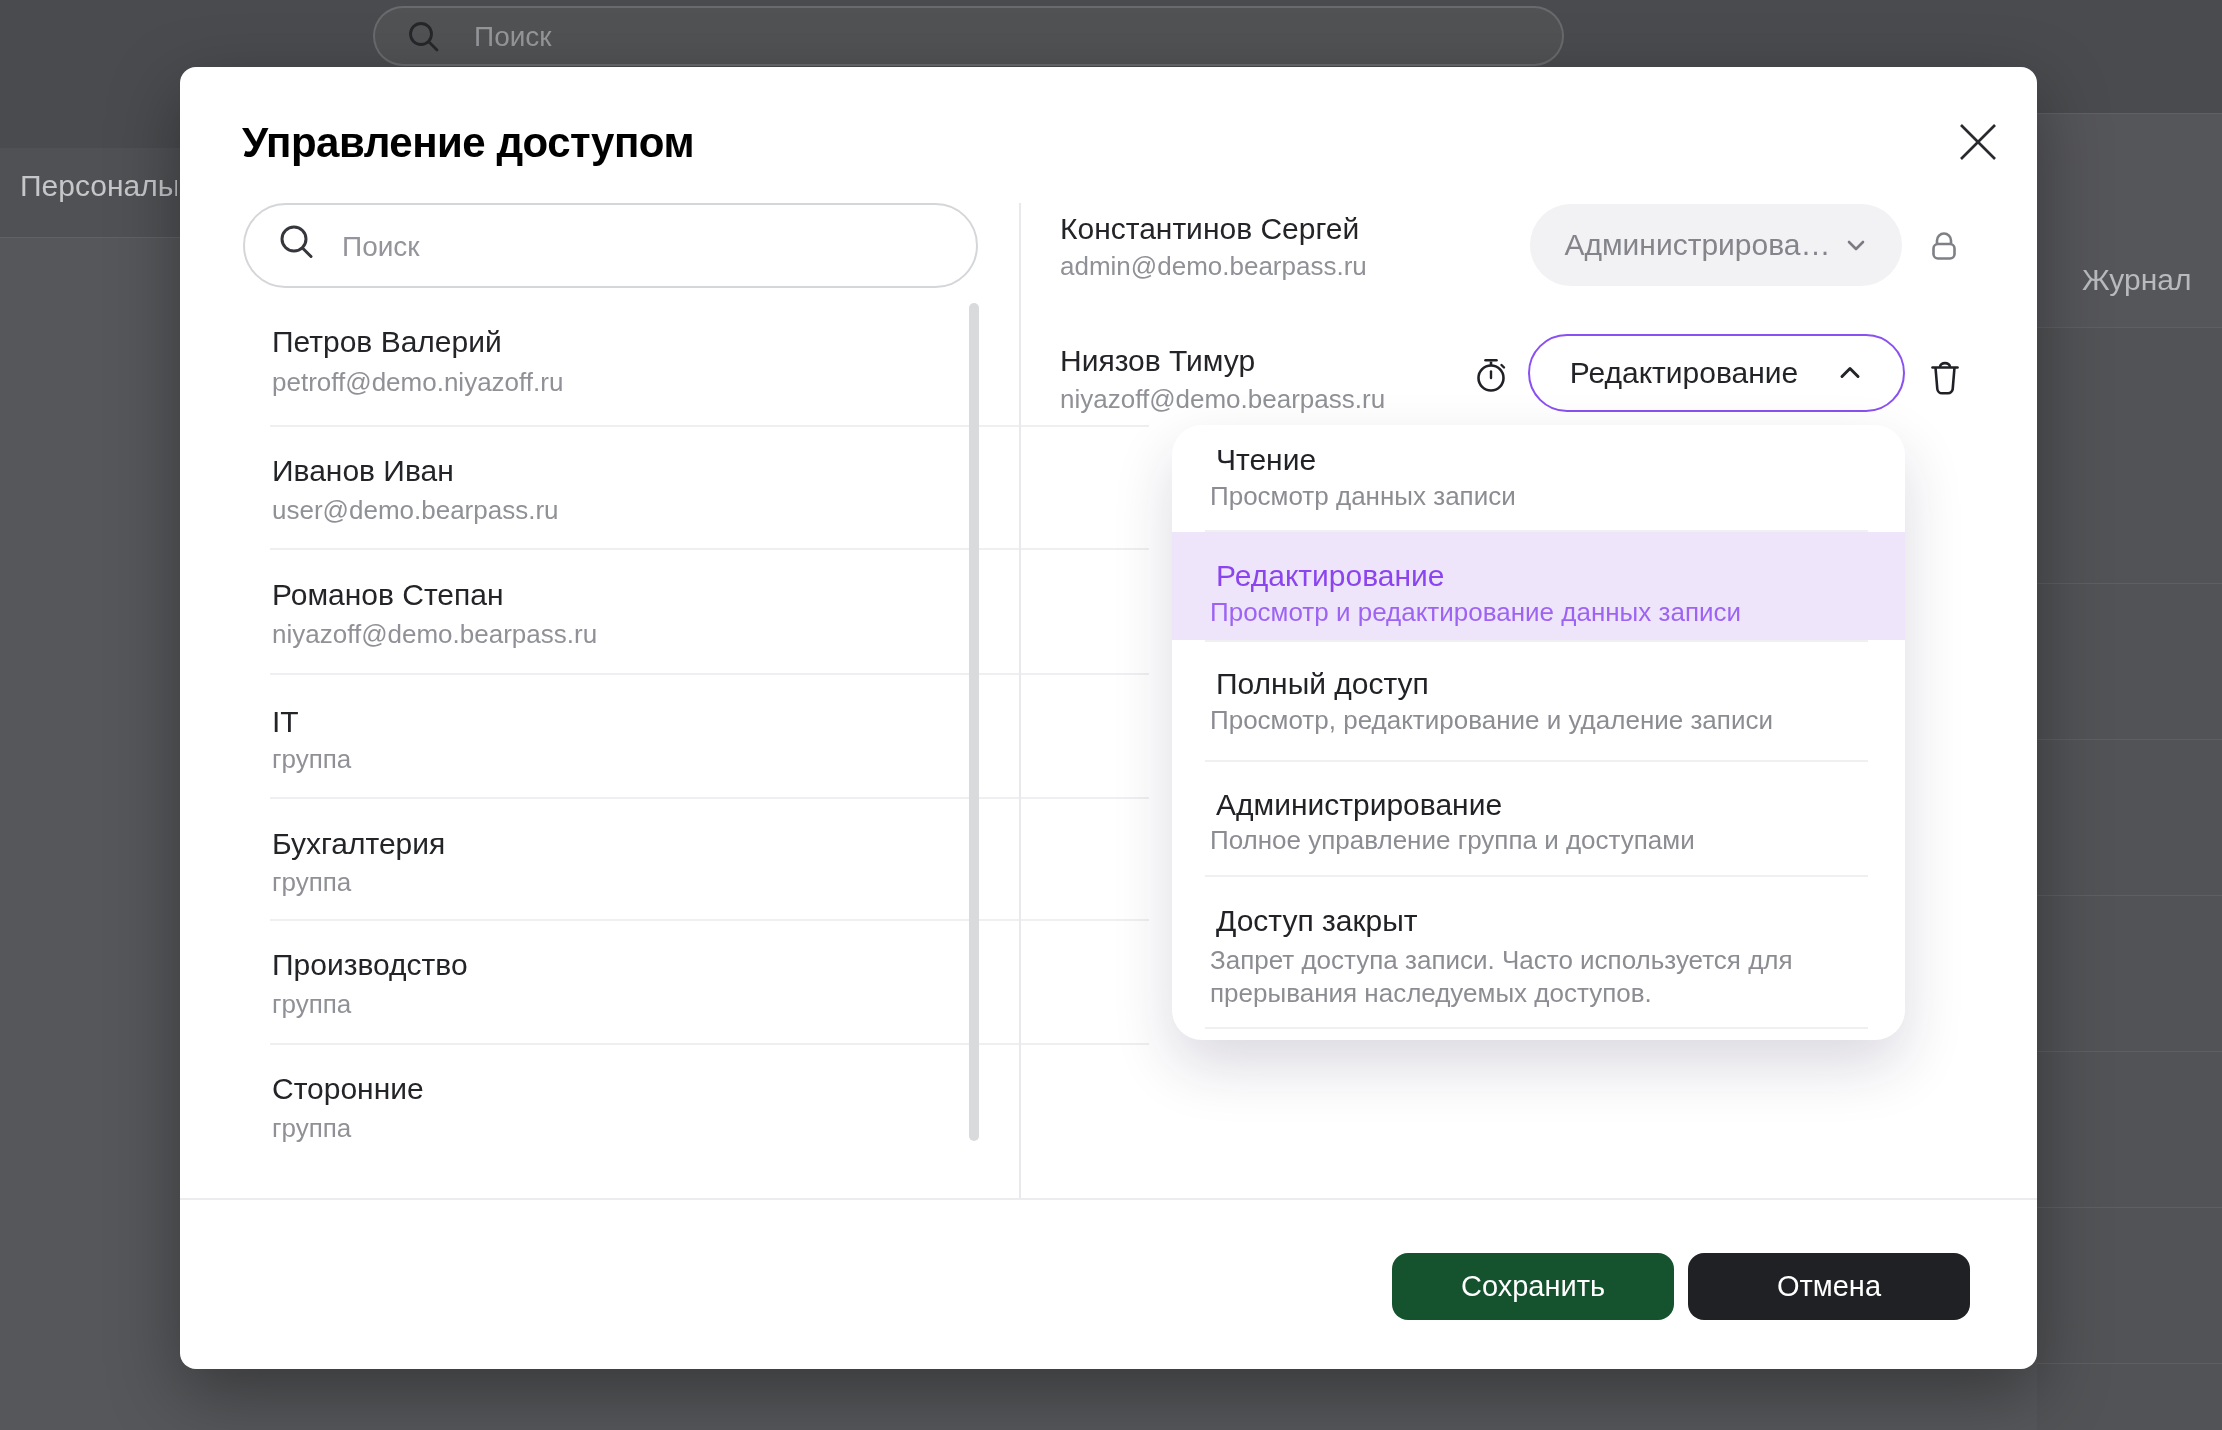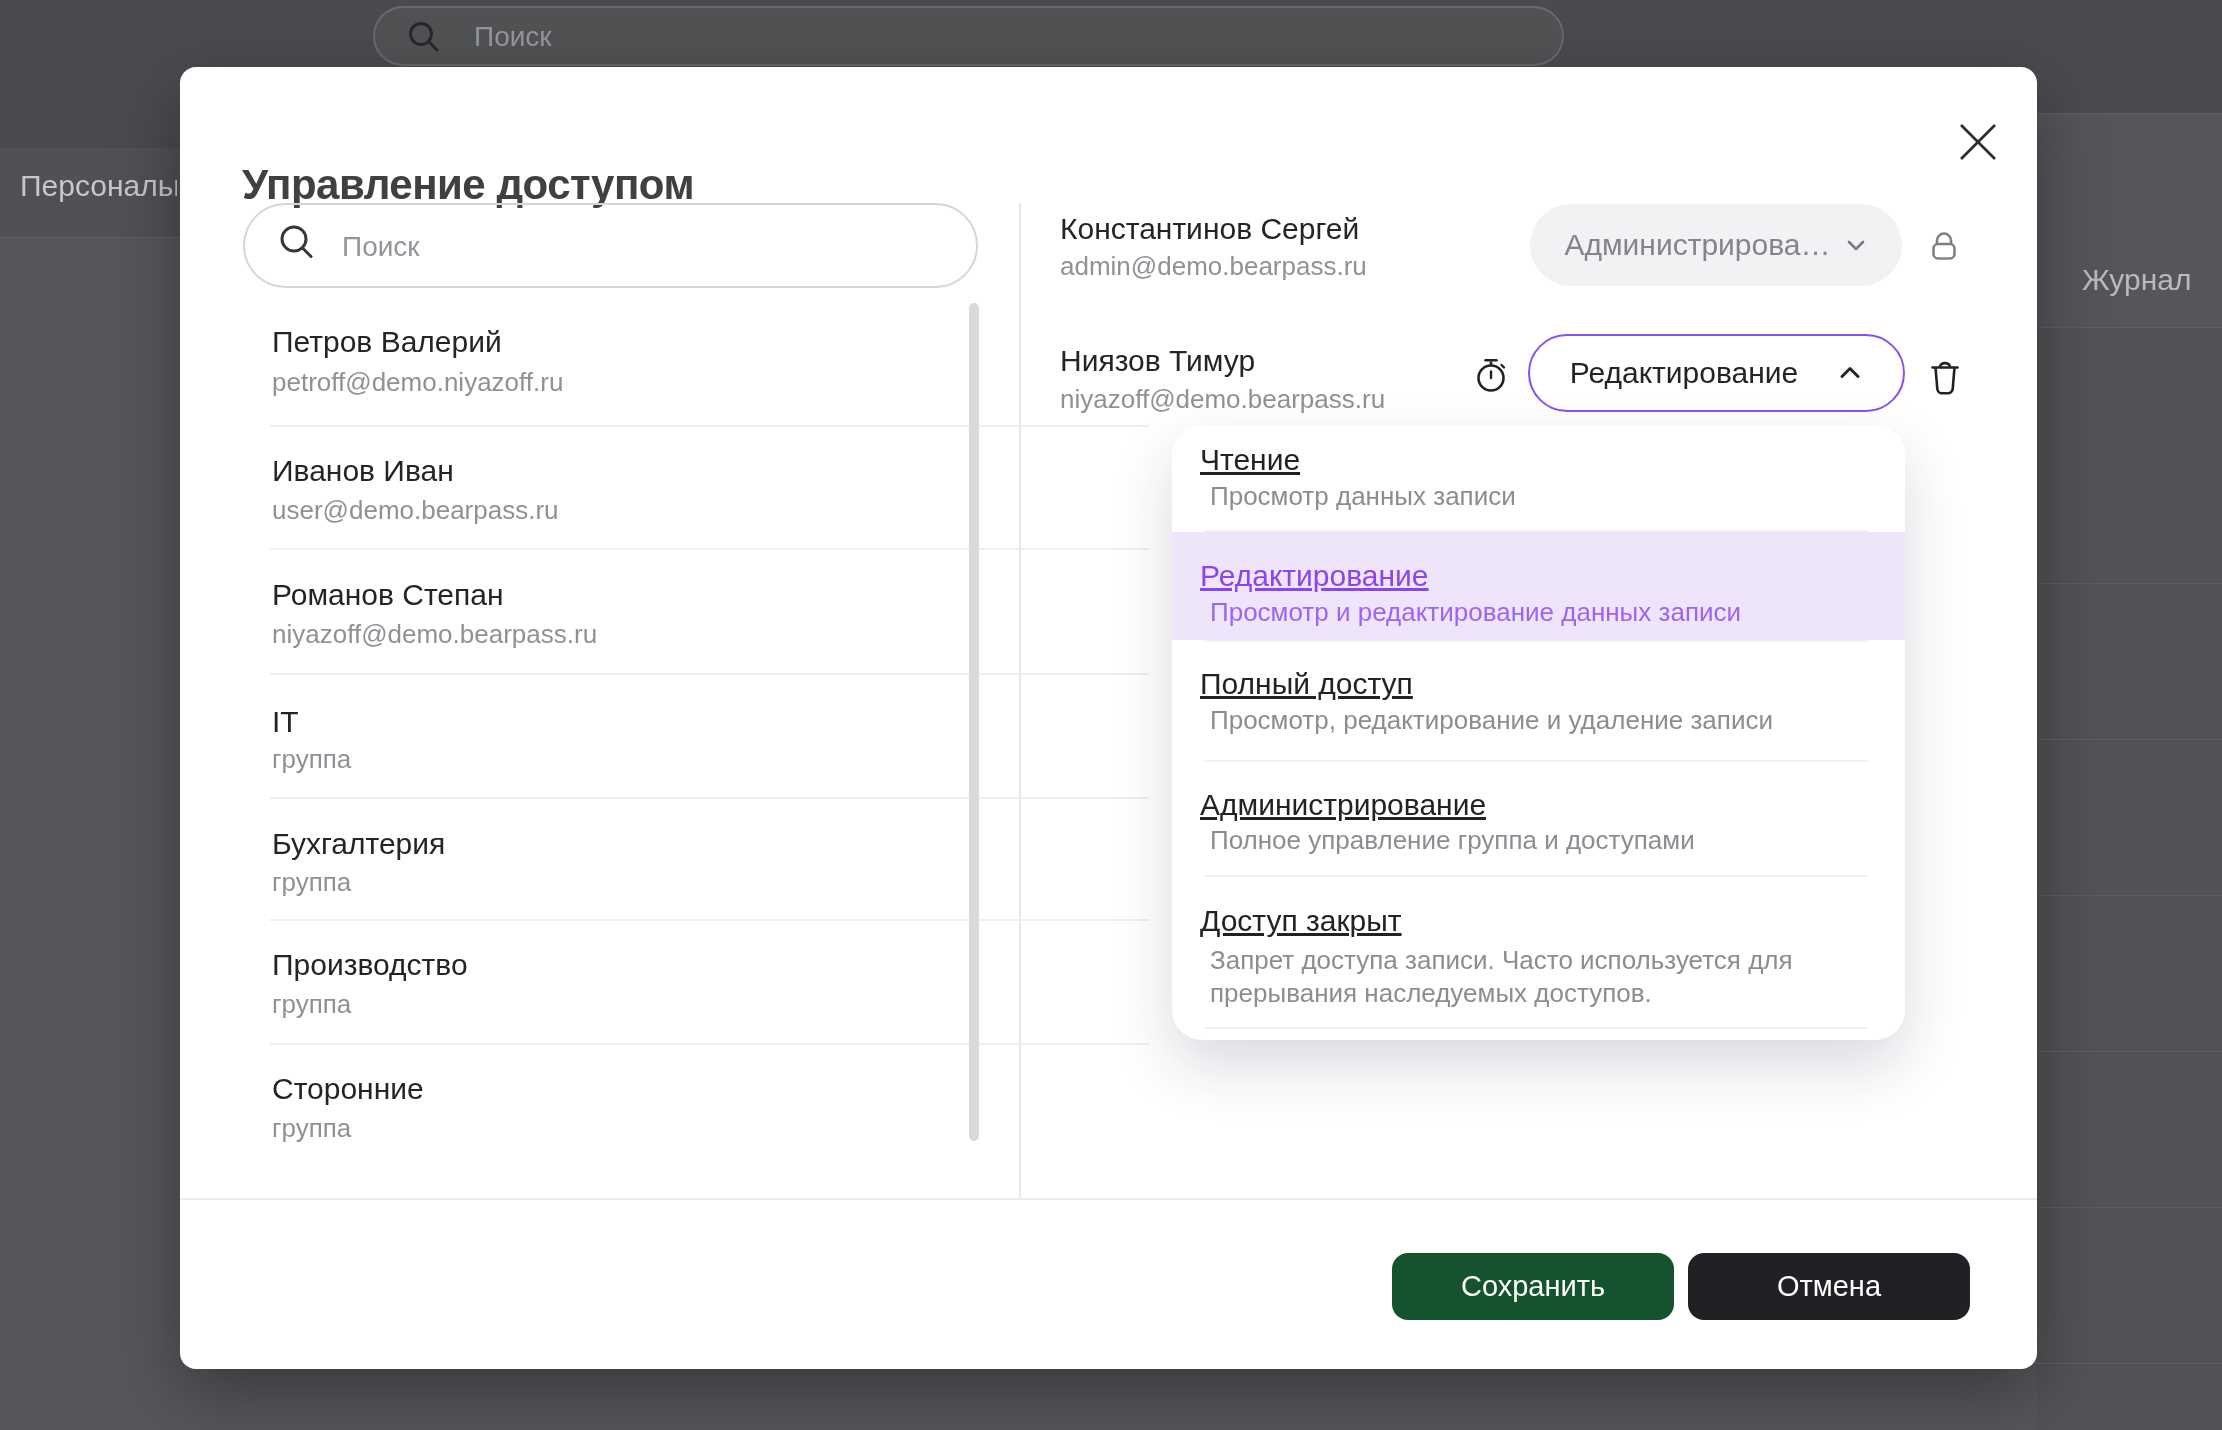--- a/index.html
+++ b/index.html
@@ -25,21 +25,21 @@
 
   .right-strip{left:2037px;top:0;width:185px;height:1430px;background:#525356;}
   .rs-header{left:0;top:0;width:185px;height:113px;background:#4a4b4e;}
   .rs-journal-row{left:0;top:113px;width:185px;height:214px;background:#55565a;}
   .rs-journal-label{left:45px;top:263px;height:34px;line-height:34px;font-size:30px;color:#b9babd;white-space:nowrap;}
   .rs-line{left:0;width:185px;height:1px;background:rgba(255,255,255,0.07);}
 
   
   .modal{left:180px;top:67px;width:1857px;height:1302px;background:#ffffff;border-radius:16px;
     box-shadow:0 24px 70px rgba(0,0,0,0.35);}
-  .modal-title{left:62px;top:48px;height:56px;line-height:56px;font-size:42px;font-weight:700;color:#404040;letter-spacing:-0.5px;white-space:nowrap;margin-top:42px;}
+  .modal-title{left:62px;top:48px;height:56px;line-height:56px;font-size:42px;font-weight:700;color:#000000;letter-spacing:-0.5px;white-space:nowrap;}
   .close-btn{left:1772px;top:49px;width:52px;height:52px;cursor:pointer;}
 
   .modal-search{left:63px;top:136px;width:735px;height:85px;border:2px solid #d5d6d9;border-radius:43px;box-sizing:border-box;}
   .modal-search input{position:absolute;left:95px;top:0;width:600px;height:81px;background:transparent;border:none;outline:none;
     font-family:inherit;font-size:28px;color:#2a2b30;}
   .modal-search input::placeholder{color:#94959b;}
   .modal-search-icon{left:99px;top:158px;width:36px;height:36px;}
 
   .member-name{left:92px;height:34px;line-height:34px;font-size:30px;font-weight:500;color:#232428;white-space:nowrap;}
   .member-sub{left:92px;height:30px;line-height:30px;font-size:26px;color:#909197;white-space:nowrap;}
@@ -56,21 +56,21 @@
   .pill-edit{left:1348px;top:267px;width:377px;height:78px;border-radius:39px;background:#ffffff;border:2.5px solid #8a50f2;gap:39px;}
   .pill-edit .pill-label{font-size:30px;color:#232428;white-space:nowrap;}
 
   .lock-icon{left:1747px;top:162px;width:34px;height:34px;}
   .trash-icon{left:1748px;top:291px;width:34px;height:38px;cursor:pointer;}
   .stopwatch-icon{left:1291px;top:288px;width:40px;height:40px;}
 
   
   .dropdown{left:992px;top:358px;width:733px;height:615px;background:#ffffff;border-radius:30px;
     box-shadow:0 26px 60px rgba(28,20,60,0.16);z-index:20;}
-  .opt-title{left:28px;height:34px;line-height:34px;font-size:30px;color:#212226;white-space:nowrap;text-decoration:underline;}
+  .opt-title{left:44px;height:34px;line-height:34px;font-size:30px;color:#212226;white-space:nowrap;}
   .opt-desc{left:38px;height:30px;line-height:30px;font-size:26px;color:#8c8d93;white-space:nowrap;}
   .opt-divider{left:33px;width:663px;height:2px;background:#f0f0f3;}
   .opt-highlight{left:0;top:107px;width:733px;height:108px;background:#efe5fa;}
   .opt-title.selected{color:#8b45ef;}
   .opt-desc.selected{color:#9d64f3;}
   .opt-desc.two-line{height:auto;line-height:33px;width:640px;white-space:normal;}
 
   
   .footer-divider{left:0;top:1131px;width:1857px;height:2px;background:#ececee;}
   .btn{display:flex;align-items:center;justify-content:center;border-radius:16px;cursor:pointer;

